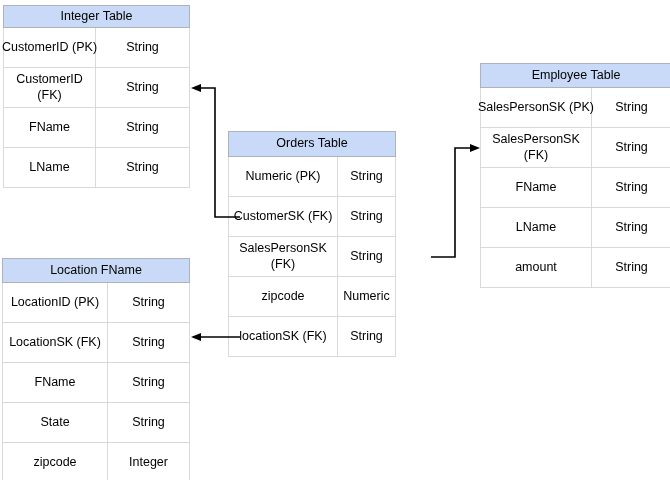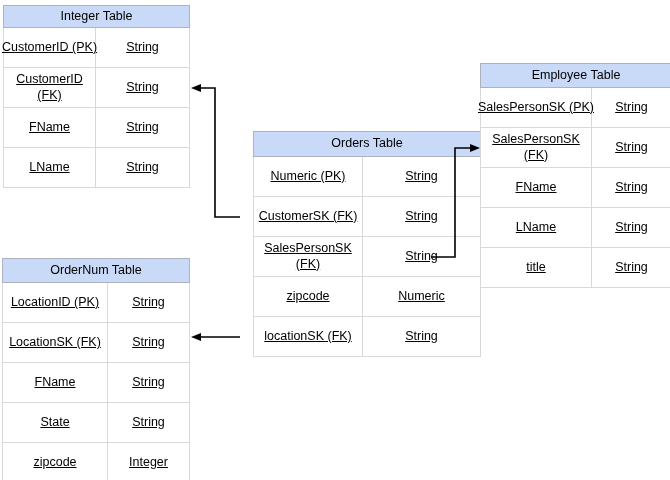--- a/index.html
+++ b/index.html
@@ -21,21 +21,21 @@
   }
   .t-header {
     box-sizing: border-box;
     height: var(--hh, 24px);
     width: 100%;
     background: var(--hdr-fill, #C9DAF8);
     border: 1px solid var(--hdr-border, #AEB2BD);
     display: flex; align-items: center; justify-content: center;
     white-space: pre;
   }
-  .t-row { display: flex; text-decoration: underline; }
+  .t-row { display: flex; }
   .t-cell {
     box-sizing: border-box;
     height: 40px;
     display: flex; align-items: center; justify-content: center;
     text-align: center;
     white-space: pre;
     border-right: 1px solid var(--cell-border, #D9D9D9);
     border-bottom: 1px solid var(--cell-border, #D9D9D9);
   }
   .t-cell.field { width: var(--c1, 95px); border-left: 1px solid var(--cell-border, #D9D9D9); }
@@ -72,21 +72,21 @@
     <div class="t-row">
       <div class="t-cell field">FName</div>
       <div class="t-cell type">String</div>
     </div>
     <div class="t-row">
       <div class="t-cell field">LName</div>
       <div class="t-cell type">String</div>
     </div>
   </div>
 
-  <div class="erd-table" style="left:253px; top:131px; width:228px; --c1:110px; --hh:26px;">
+  <div class="erd-table" style="left:228px; top:131px; width:168px; --c1:110px; --hh:26px;">
     <div class="t-header">Orders Table</div>
     <div class="t-row">
       <div class="t-cell field">Numeric (PK)</div>
       <div class="t-cell type">String</div>
     </div>
     <div class="t-row">
       <div class="t-cell field">CustomerSK (FK)</div>
       <div class="t-cell type">String</div>
     </div>
     <div class="t-row">
@@ -117,27 +117,27 @@
     </div>
     <div class="t-row">
       <div class="t-cell field">FName</div>
       <div class="t-cell type">String</div>
     </div>
     <div class="t-row">
       <div class="t-cell field">LName</div>
       <div class="t-cell type">String</div>
     </div>
     <div class="t-row">
-      <div class="t-cell field">title</div>
+      <div class="t-cell field">amount</div>
       <div class="t-cell type">String</div>
     </div>
   </div>
 
   <div class="erd-table" style="left:2px; top:258px; width:188px; --c1:106px; --hh:25px;">
-    <div class="t-header">OrderNum Table</div>
+    <div class="t-header">Location FName</div>
     <div class="t-row">
       <div class="t-cell field">LocationID (PK)</div>
       <div class="t-cell type">String</div>
     </div>
     <div class="t-row">
       <div class="t-cell field">LocationSK (FK)</div>
       <div class="t-cell type">String</div>
     </div>
     <div class="t-row">
       <div class="t-cell field">FName</div>

